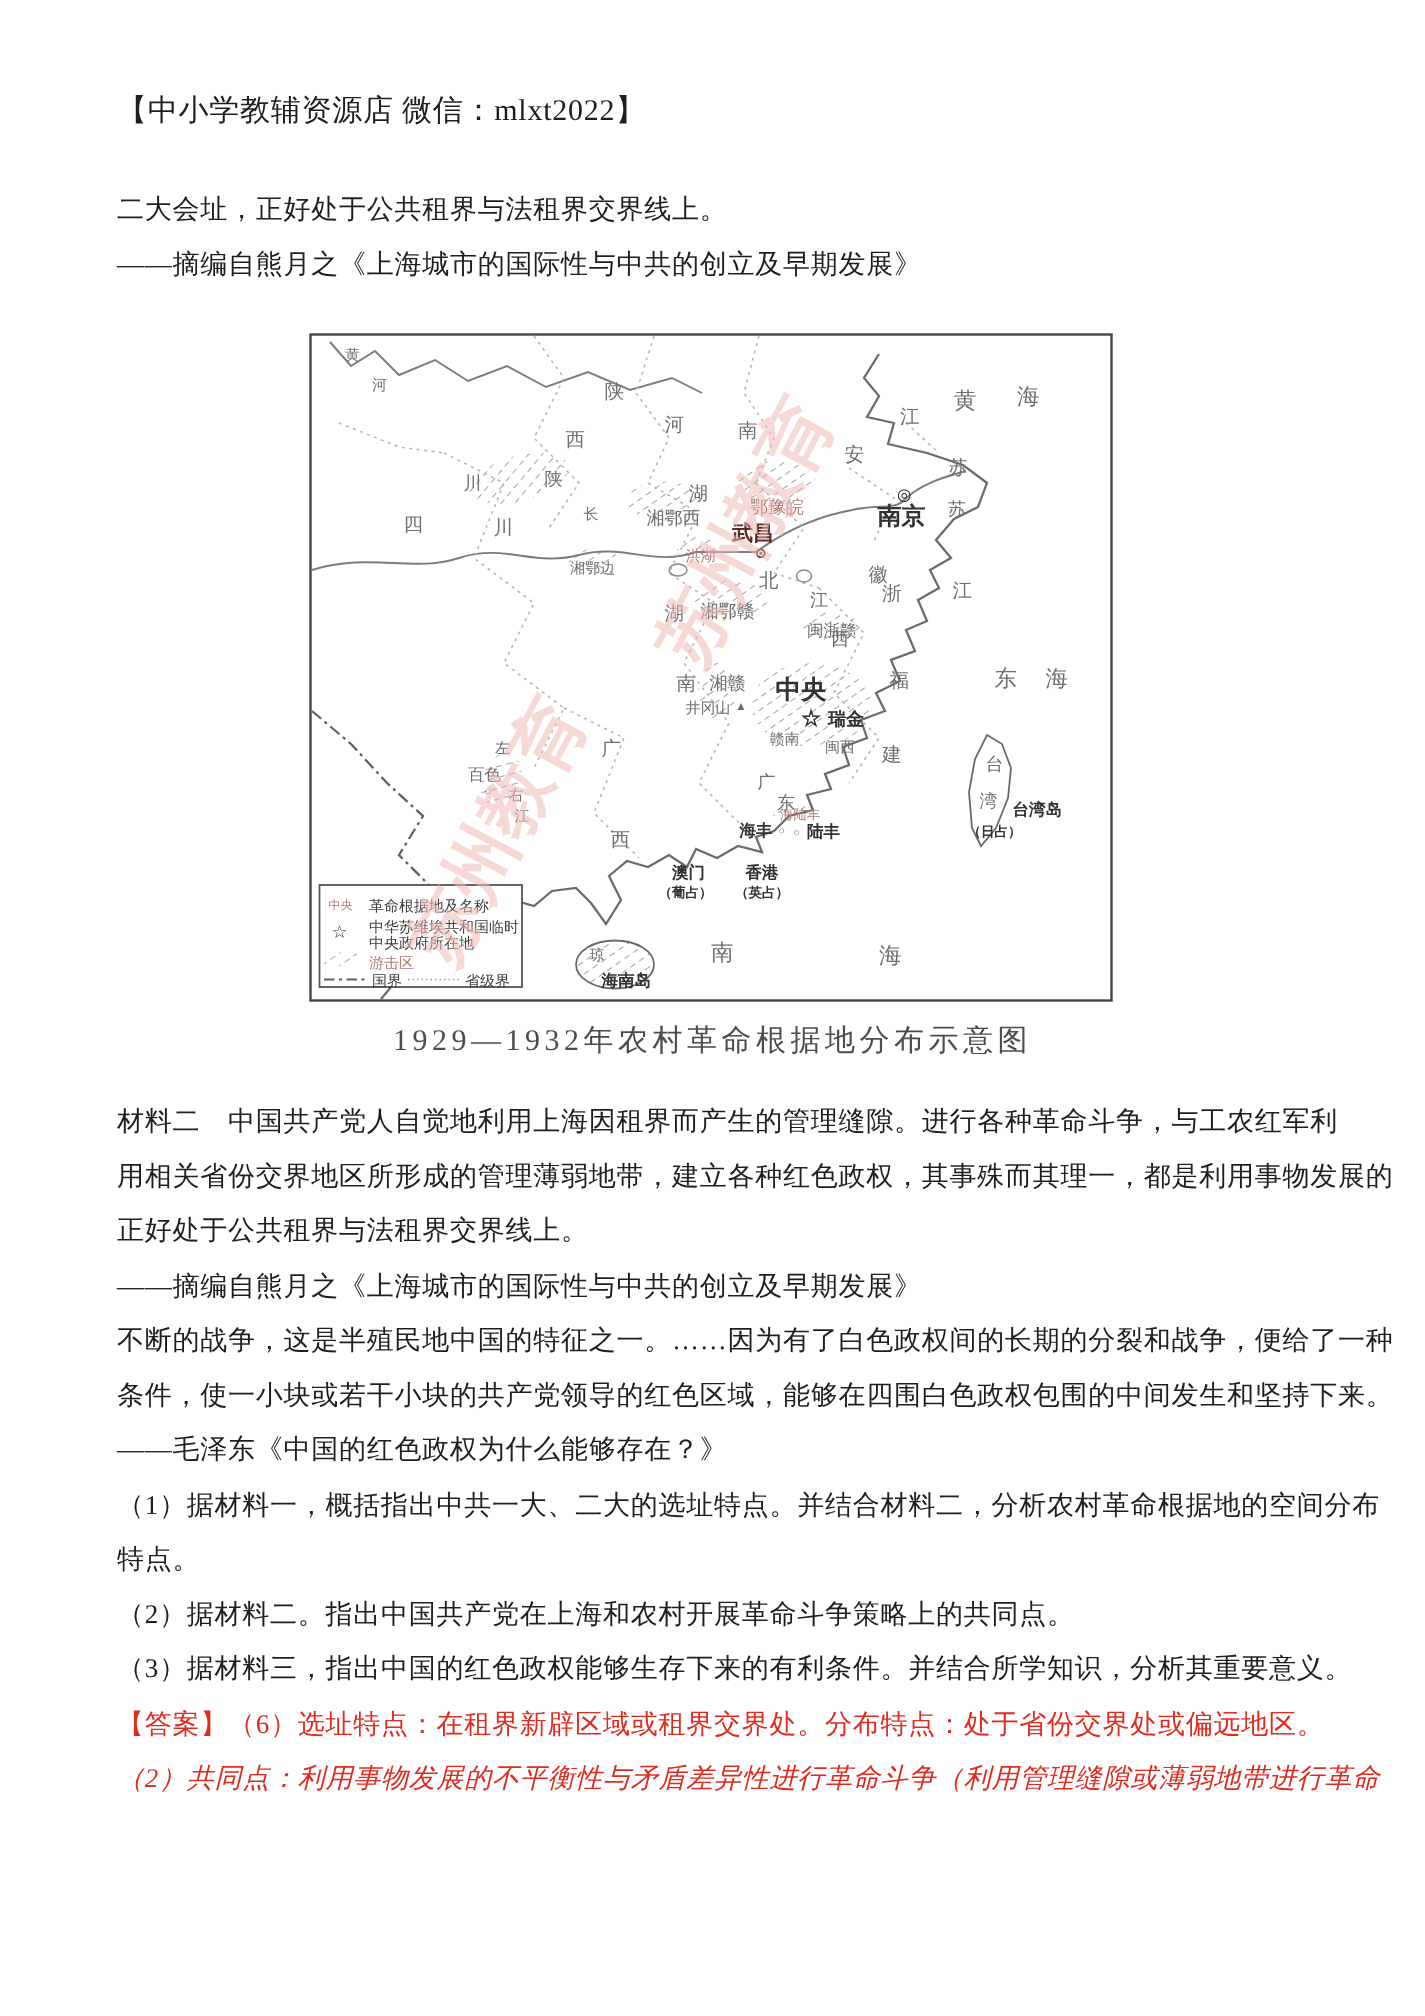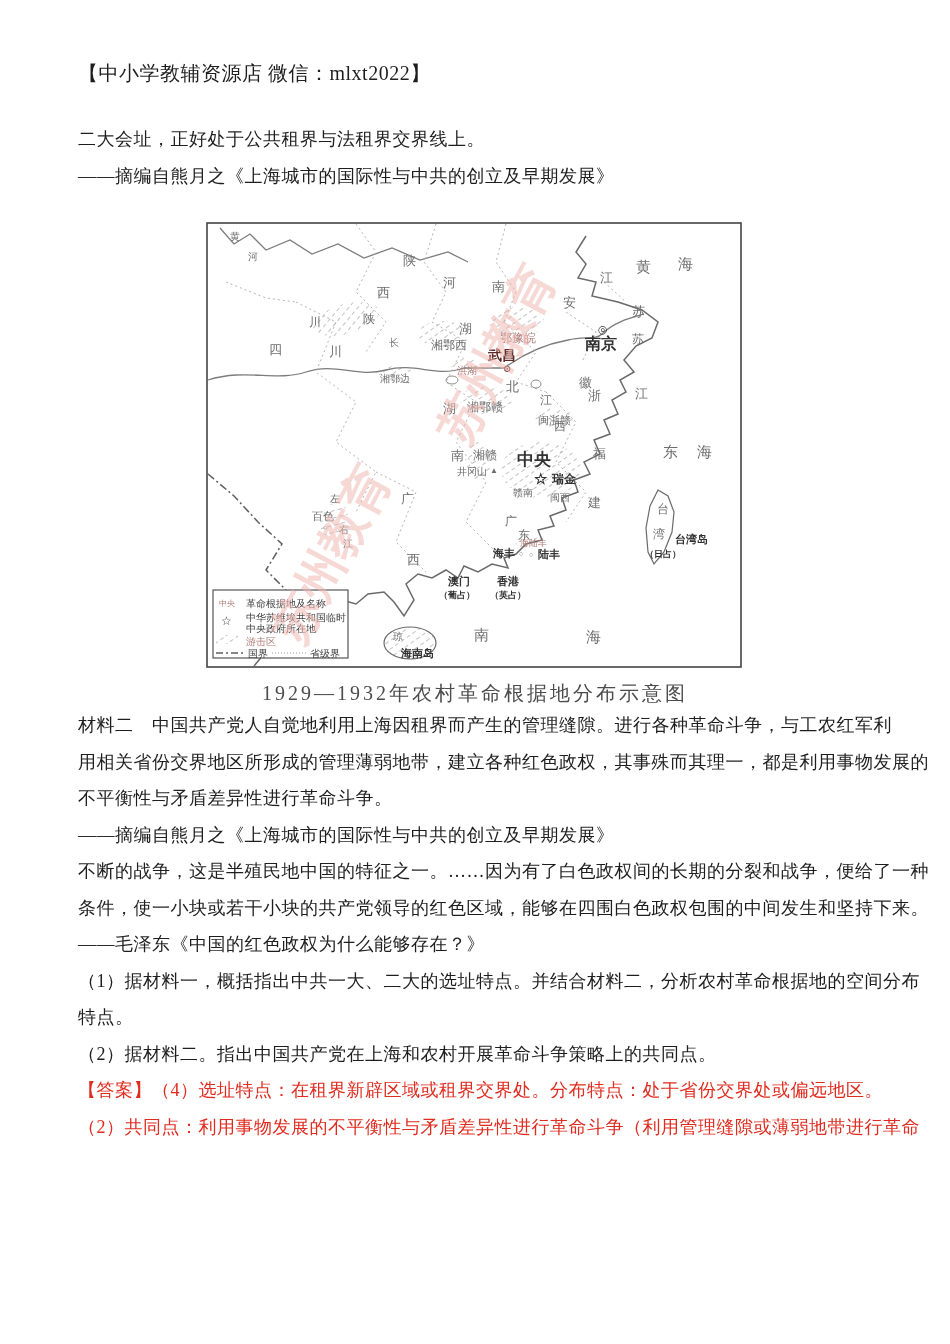--- a/index.html
+++ b/index.html
@@ -17,21 +17,21 @@
   .mapwrap{width:538px;margin:28px auto 0 auto;}
   .mapframe{position:relative;width:536px;height:446px;}
   svg text{font-family:"Liberation Serif","DejaVu Serif",serif;}
   .ml{fill:#6e6e6e;}
   .mld{fill:#323232;font-weight:bold;}
   .mlb{fill:#5e2a26;font-weight:bold;}
   .mlr{fill:#b07a74;}
   .leg{fill:#3c3c3c;}
   .wm{fill:#efb9b4;opacity:.55;font-weight:bold;}
   .caption{margin-top:12px;text-align:center;font-size:20px;letter-spacing:3px;color:#4c4c4c;}
-  .body-block{}
+  .body-block{margin-top:22px;}
   .ans{color:#e02b1f;}
 </style>
 </head>
 <body>
 
 <div class="doc">
 
   <div class="hdr">【中小学教辅资源店 微信：mlxt2022】</div>
 
   <div class="intro">
@@ -194,28 +194,29 @@
             <text x="95" y="425" font-size="48" class="wm" transform="rotate(-62 95 425)">苏州教育</text>
           </g>
       </svg>
     </div>
     <div class="caption">1929—1932年农村革命根据地分布示意图</div>
   </div>
 
   <div class="body-block">
     <div class="textline">材料二　中国共产党人自觉地利用上海因租界而产生的管理缝隙。进行各种革命斗争，与工农红军利</div>
     <div class="textline">用相关省份交界地区所形成的管理薄弱地带，建立各种红色政权，其事殊而其理一，都是利用事物发展的</div>
-    <div class="textline">不平衡性与矛盾差异性进行革命斗争。</div>
+    <div class="textline">正好处于公共租界与法租界交界线上。</div>
     <div class="textline src">——摘编自熊月之《上海城市的国际性与中共的创立及早期发展》</div>
 
     <div class="textline">不断的战争，这是半殖民地中国的特征之一。……因为有了白色政权间的长期的分裂和战争，便给了一种</div>
     <div class="textline">条件，使一小块或若干小块的共产党领导的红色区域，能够在四围白色政权包围的中间发生和坚持下来。</div>
     <div class="textline src">——毛泽东《中国的红色政权为什么能够存在？》</div>
 
     <div class="textline">（1）据材料一，概括指出中共一大、二大的选址特点。并结合材料二，分析农村革命根据地的空间分布</div>
     <div class="textline">特点。</div>
     <div class="textline">（2）据材料二。指出中国共产党在上海和农村开展革命斗争策略上的共同点。</div>
-
-    <div class="textline ans" style="color: rgb(224, 43, 31);">【答案】（4）选址特点：在租界新辟区域或租界交界处。分布特点：处于省份交界处或偏远地区。</div>
-    <div class="textline ans" style="color: rgb(224, 43, 31);">（2）共同点：利用事物发展的不平衡性与矛盾差异性进行革命斗争（利用管理缝隙或薄弱地带进行革命</div>
+    <div class="textline">（3）据材料三，指出中国的红色政权能够生存下来的有利条件。并结合所学知识，分析其重要意义。</div>
+
+    <div class="textline ans" style="color: rgb(224, 43, 31);">【答案】（6）选址特点：在租界新辟区域或租界交界处。分布特点：处于省份交界处或偏远地区。</div>
+    <div class="textline ans" style="color: rgb(224, 43, 31); font-style: italic;">（2）共同点：利用事物发展的不平衡性与矛盾差异性进行革命斗争（利用管理缝隙或薄弱地带进行革命</div>
   </div>
 
 </div>
 
 </body></html>

